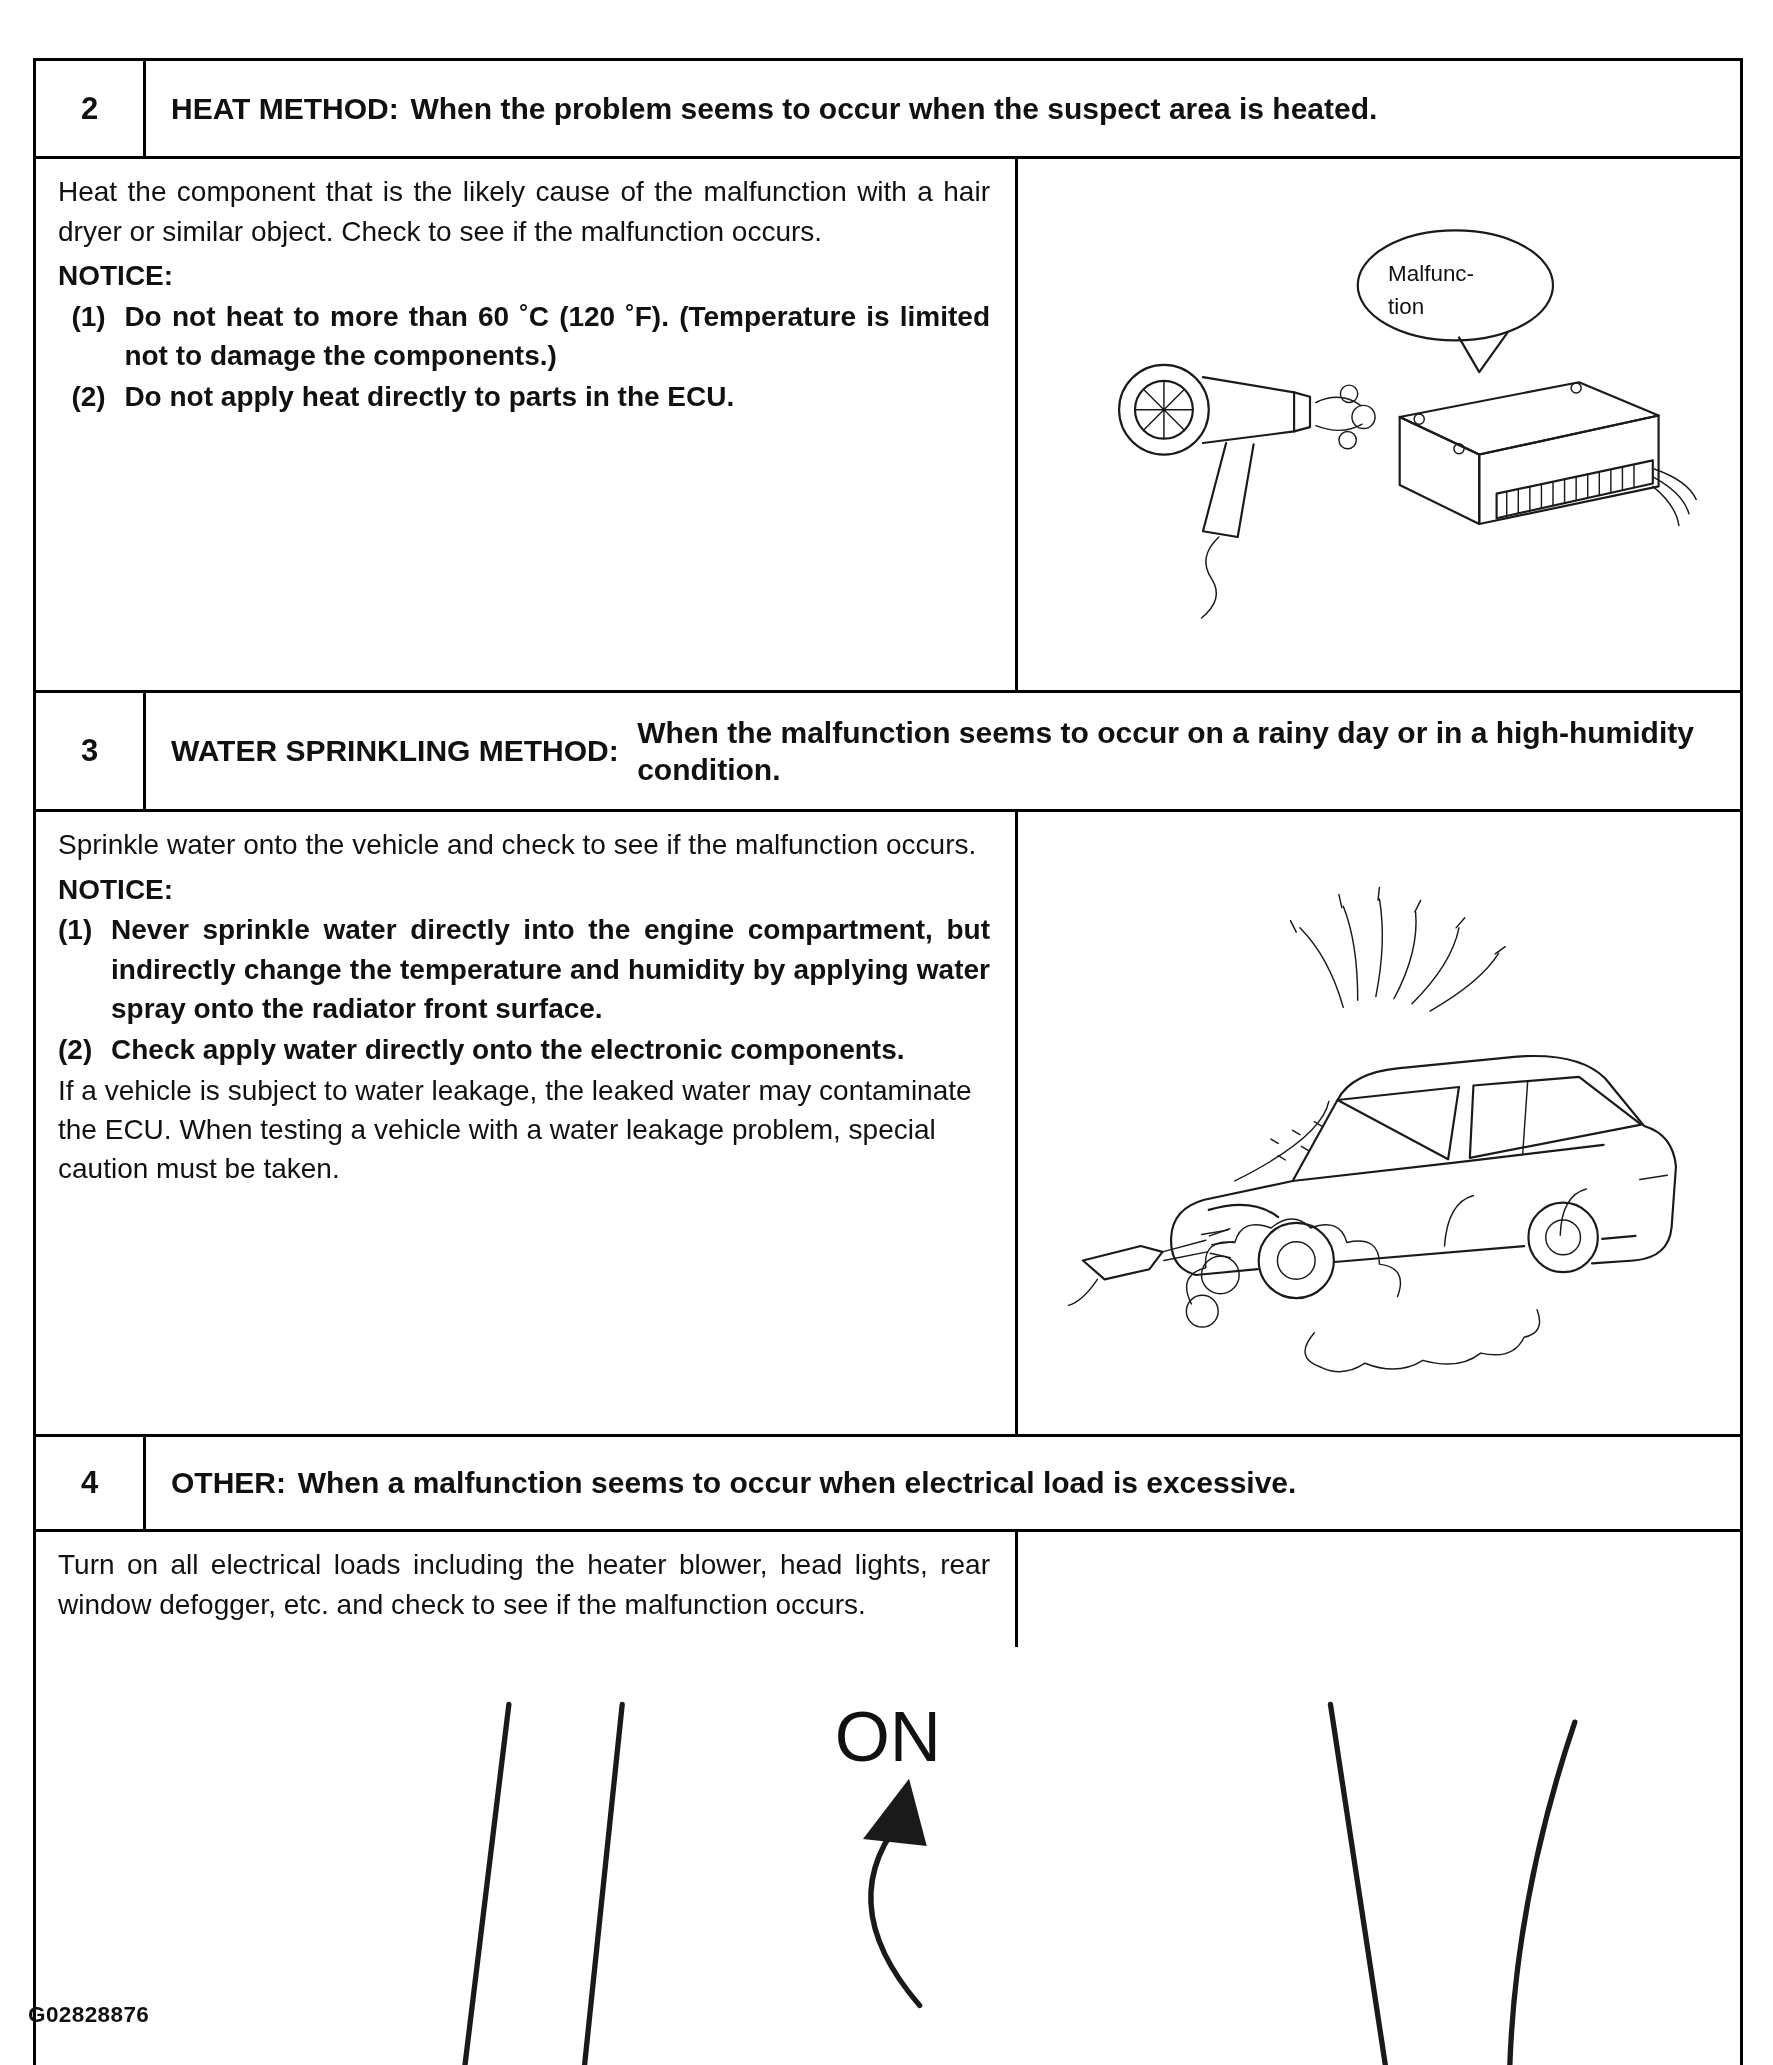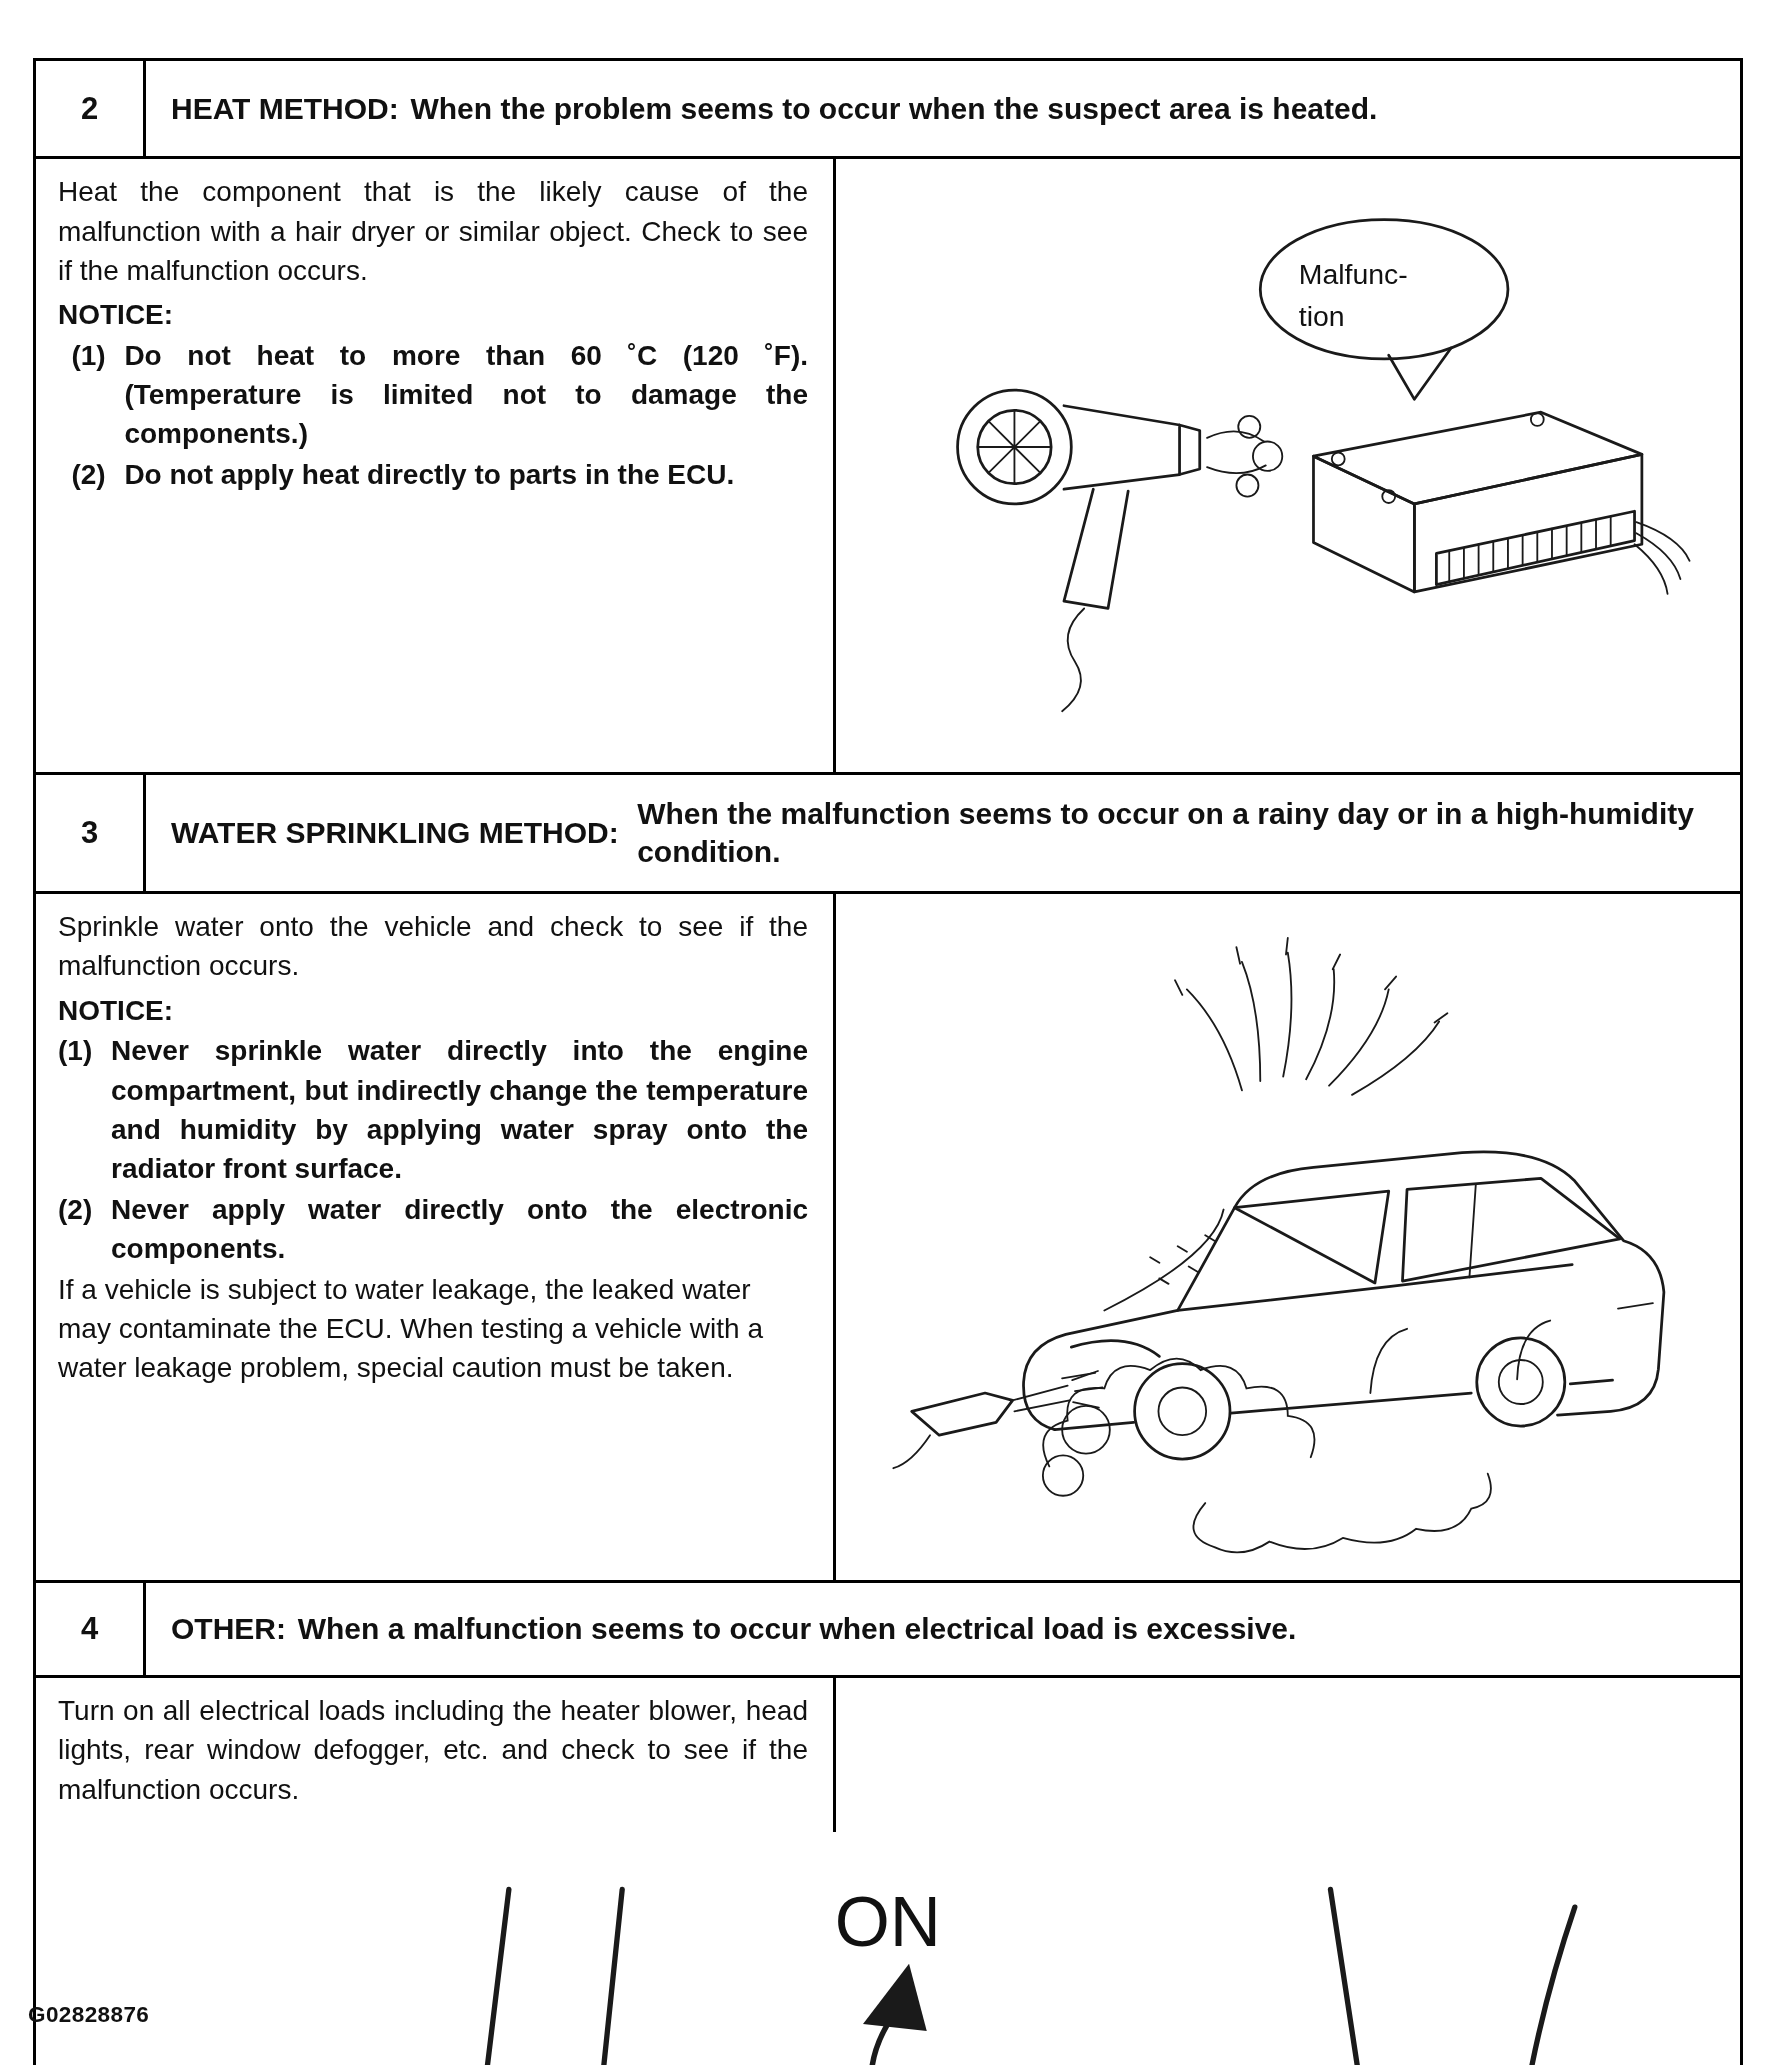--- a/index.html
+++ b/index.html
@@ -51,21 +51,21 @@
     font-size: 30px;
     line-height: 1.25;
     box-sizing: border-box;
   }
   .header-row { min-height: 95px; }
   .header-row.tall { min-height: 119px; }
   .title-main { white-space: nowrap; margin-right: 18.4px; flex: none; }
   .title-sub  { flex: 1; }
 
   .text-cell {
-    width: 800px;
+    width: 982px;
     flex: none;
     border-right: 3.3px solid #000000;
     padding: 13.4px 25px 20px 22px;
     font-size: 28px;
     line-height: 1.40;
     box-sizing: border-box;
   }
   .illus-cell {
     flex: 1;
     display: flex;
@@ -195,21 +195,21 @@
     <div class="row content-row water">
       <div class="text-cell">
         <p class="p justify">Sprinkle water onto the vehicle and check to see if the malfunction occurs.</p>
         <div class="label-bold">NOTICE:</div>
         <div class="notice-item">
           <span class="notice-num">(1)</span>
           <span class="notice-text">Never sprinkle water directly into the engine compartment, but indirectly change the temperature and humidity by applying water spray onto the radiator front surface.</span>
         </div>
         <div class="notice-item">
           <span class="notice-num">(2)</span>
-          <span class="notice-text">Never apply water directly onto the electronic components.</span>
+          <span class="notice-text">Check apply water directly onto the electronic components.</span>
         </div>
         <p class="p">If a vehicle is subject to water leakage, the leaked water may contaminate the ECU. When testing a vehicle with a water leakage problem, special caution must be taken.</p>
       </div>
       <div class="illus-cell">
         <svg class="illus" viewBox="0 0 900 700" xmlns="http://www.w3.org/2000/svg">
 
           <g>
             <path class="thin" d="M400 190 q-20 -70 -60 -110"></path>
             <path class="thin" d="M420 180 q0 -80 -20 -130"></path>
             <path class="thin" d="M445 175 q15 -75 5 -135"></path>

